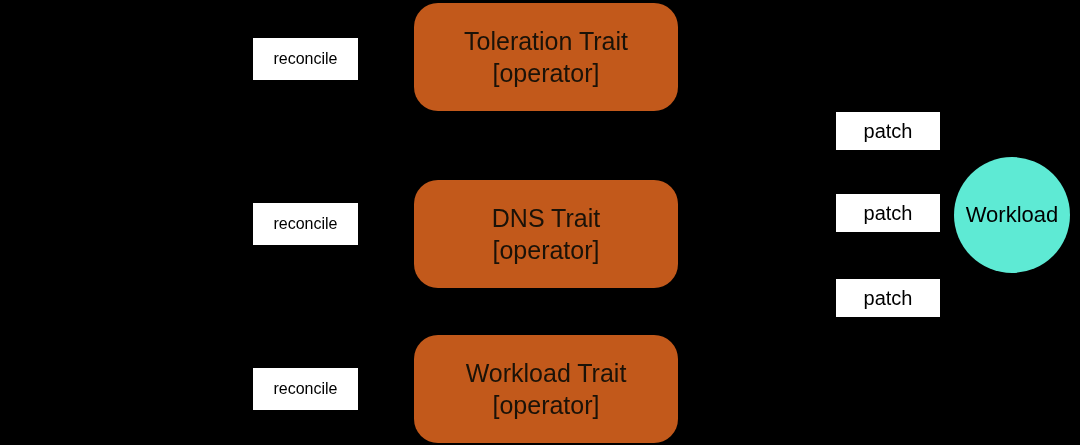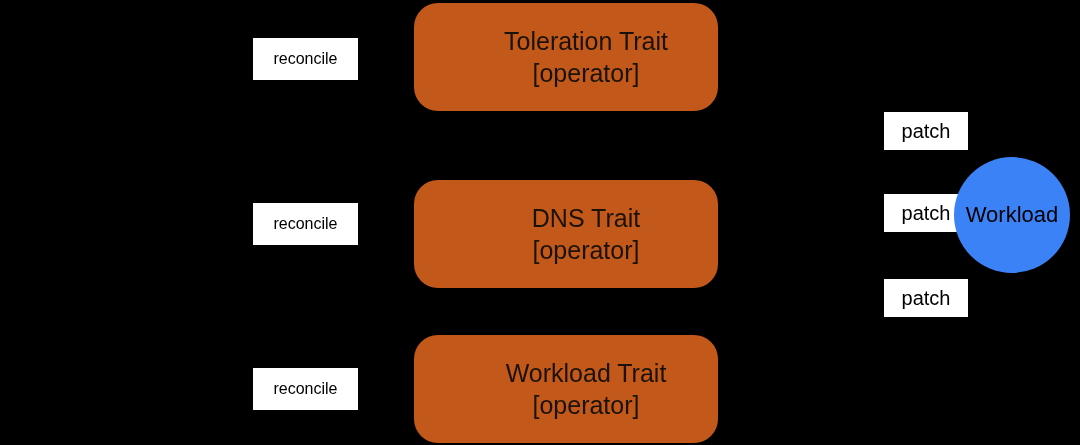--- a/index.html
+++ b/index.html
@@ -21,21 +21,20 @@
     width: 264px;
     height: 108px;
     background: #c2591b;
     border-radius: 24px;
     display: flex;
     flex-direction: column;
     align-items: center;
     justify-content: center;
     color: #1a1208;
     text-align: center;
-    padding-left: 40px;
   }
   .trait-box .trait-title,
   .trait-box .trait-subtitle {
     font-size: 25px;
     line-height: 32px;
     color: #1a1208;
   }
   .edge-label {
     position: absolute;
     background: #ffffff;
@@ -45,33 +44,32 @@
     justify-content: center;
   }
   .edge-label.reconcile {
     left: 253px;
     width: 105px;
     height: 42px;
     font-size: 16px;
   }
   .edge-label.patch {
     left: 836px;
-    width: 84px;
+    width: 104px;
     height: 38px;
     font-size: 20px;
-    margin-left: 48px;
   }
   .workload-circle {
     position: absolute;
     left: 954px;
     top: 157px;
     width: 116px;
     height: 116px;
     border-radius: 50%;
-    background: #3b82f6;
+    background: #5eead4;
     display: flex;
     align-items: center;
     justify-content: center;
   }
   .workload-circle span {
     font-size: 22px;
     color: #000000;
   }
 </style>
 </head>

